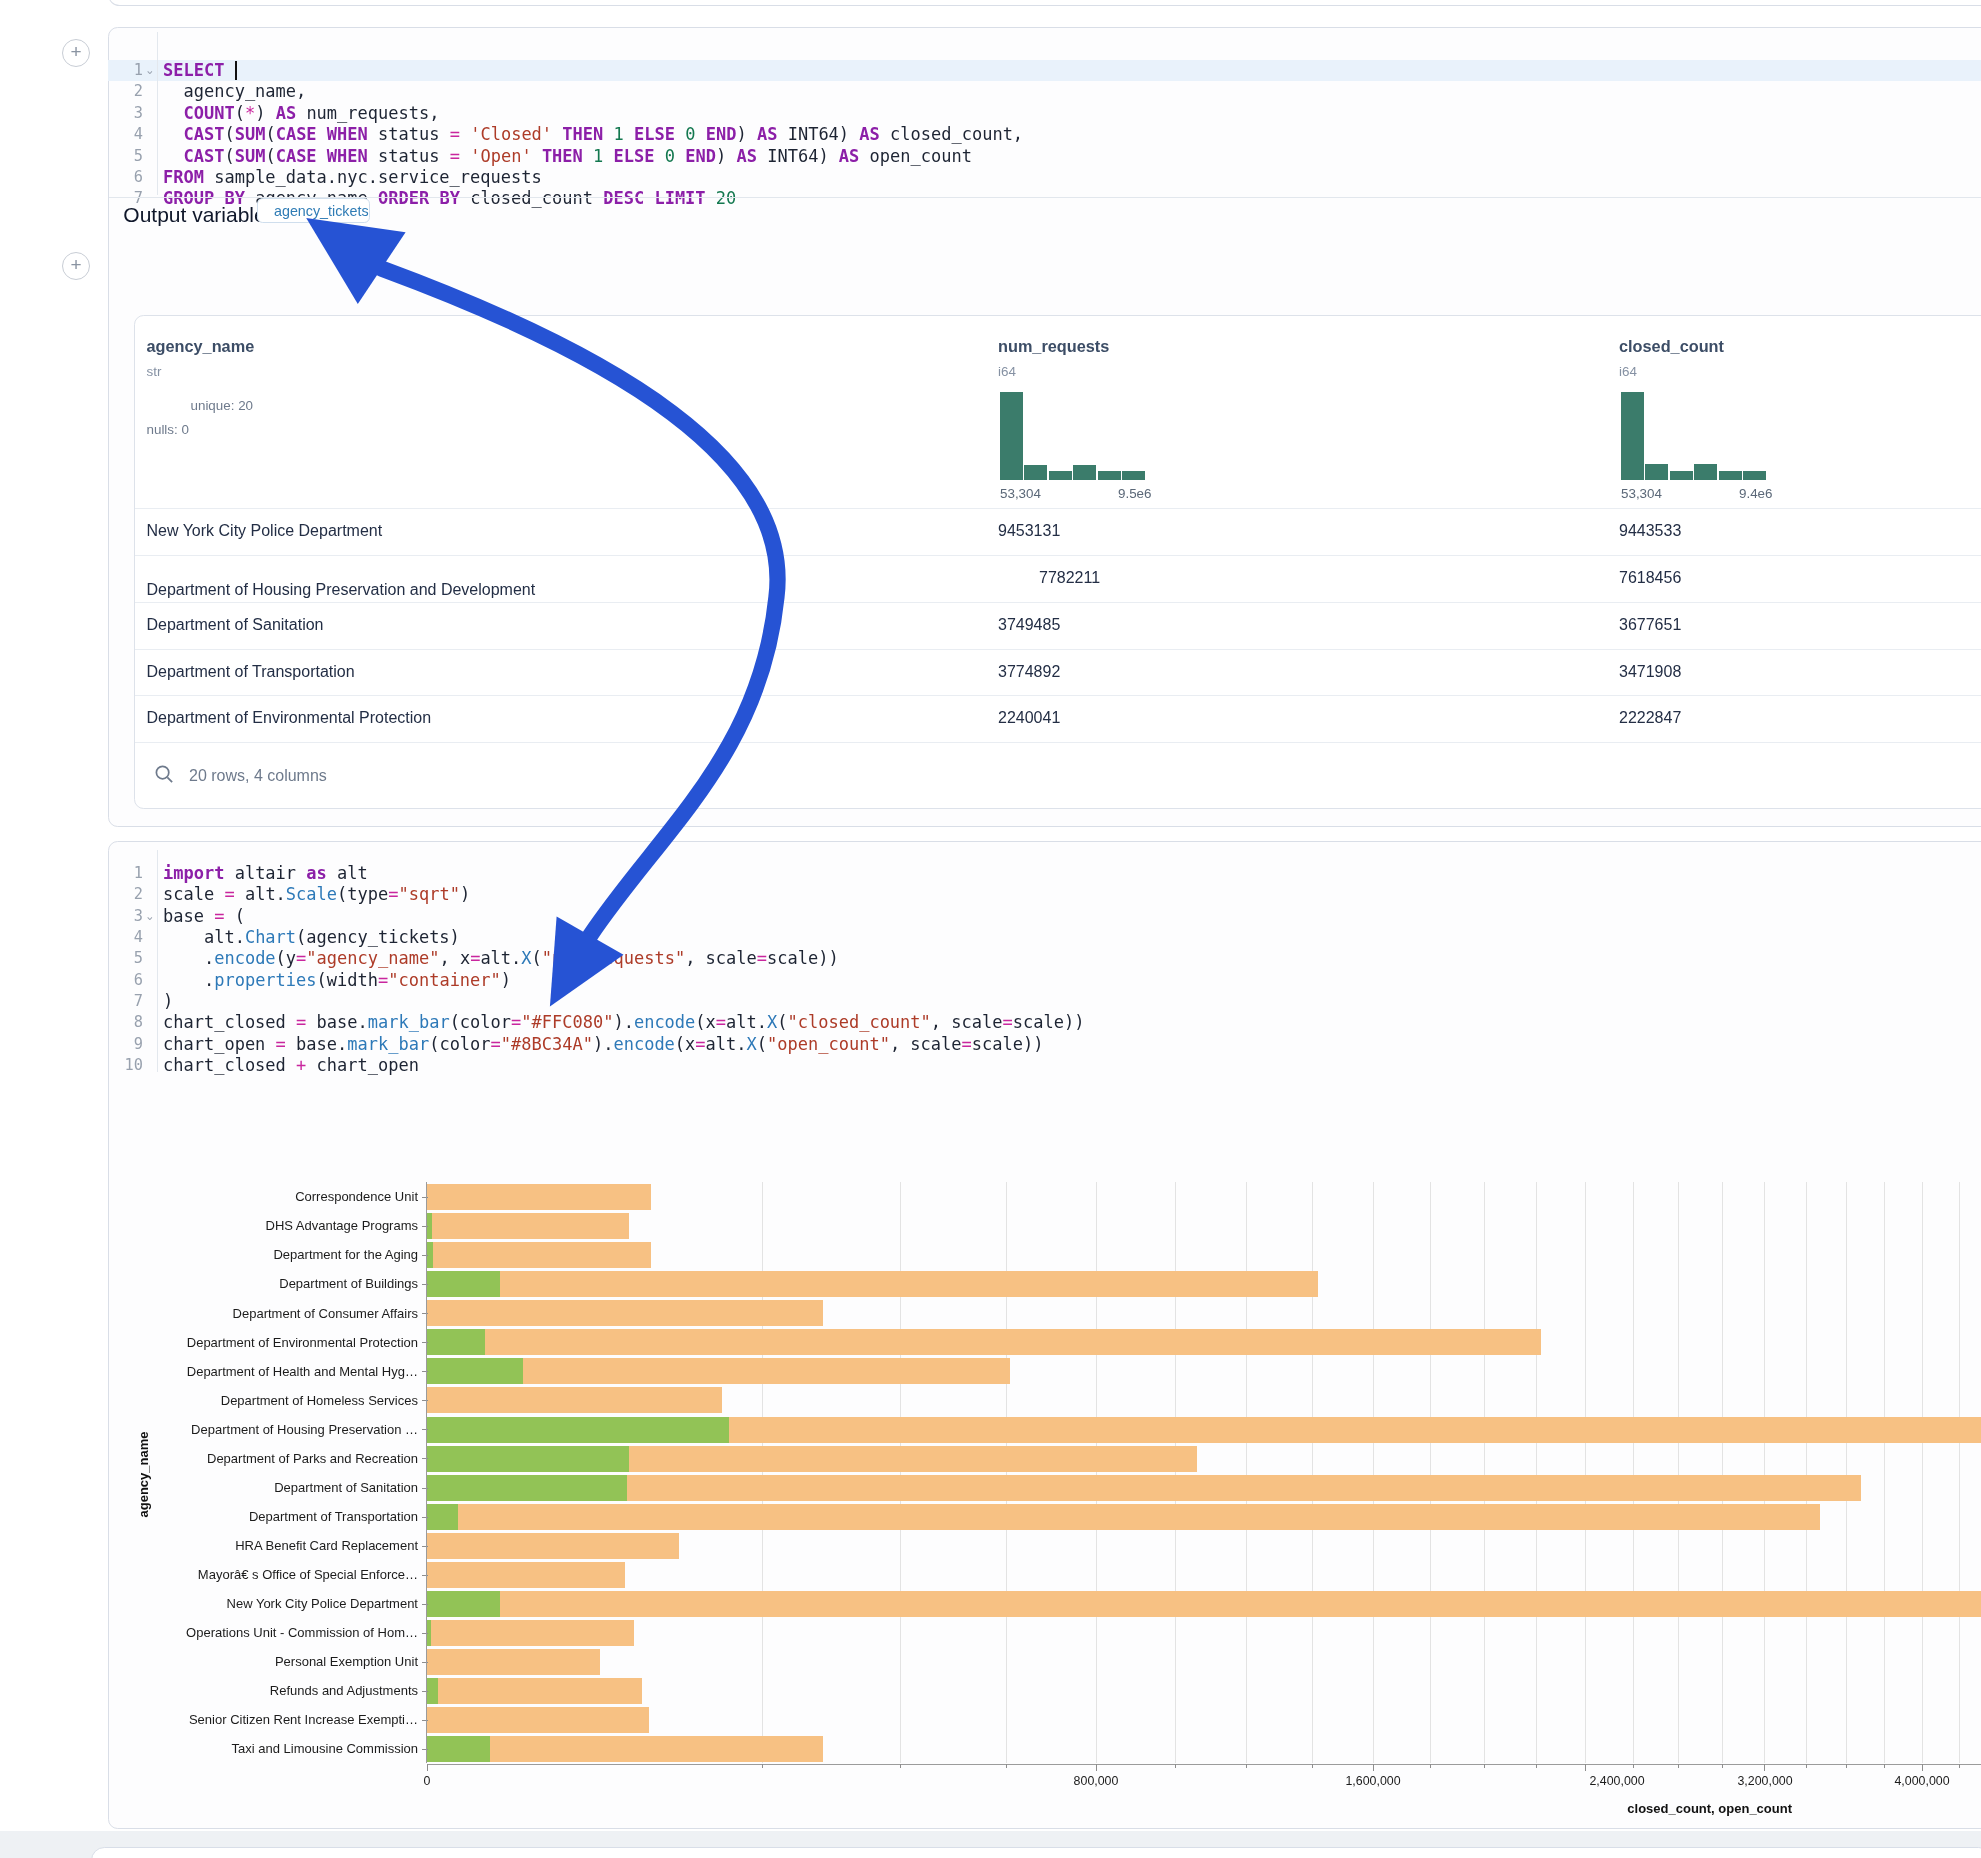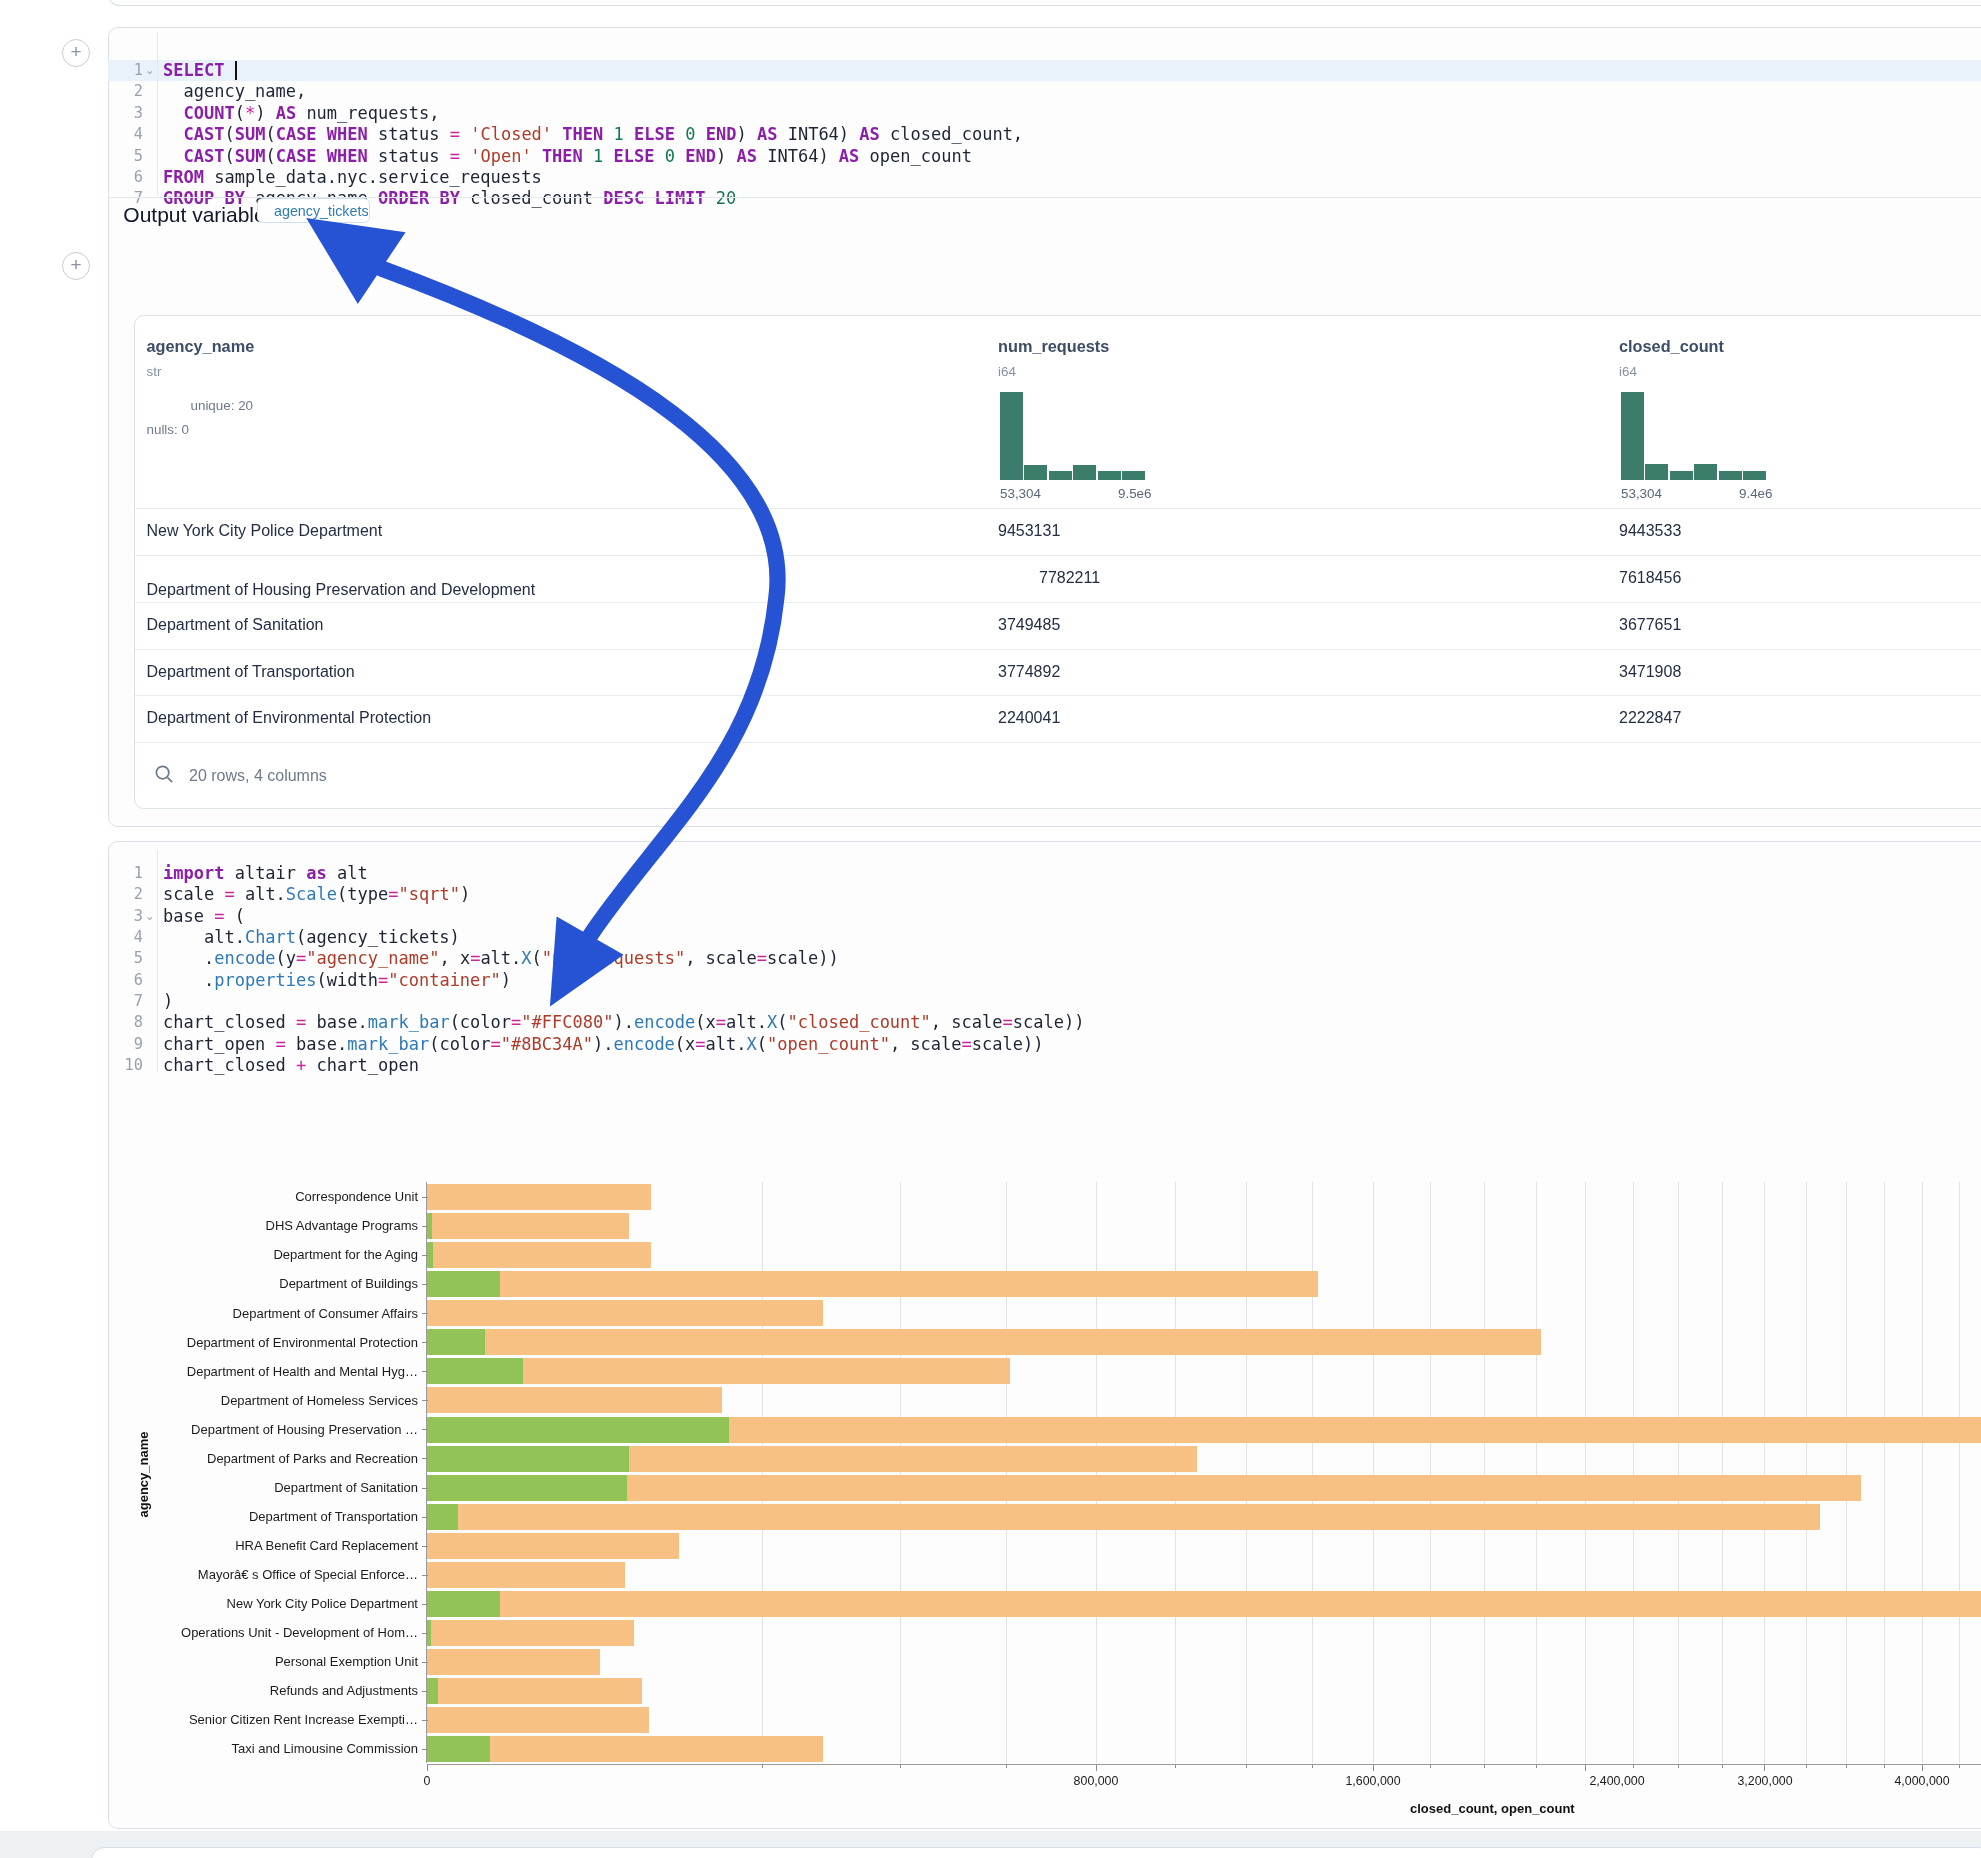--- a/index.html
+++ b/index.html
@@ -242,21 +242,21 @@
       <div class="ytick" style="left: 422px; top: 1546px;"></div>
       <div class="bar" style="left: 427px; top: 1562px; width: 198px; background: rgb(247, 193, 131);"></div>
       <div class="ylab" style="left: 0px; top: 1567px;">Mayorâ€ s Office of Special Enforce…</div>
       <div class="ytick" style="left: 422px; top: 1575px;"></div>
       <div class="bar" style="left: 427px; top: 1591px; width: 1554px; background: rgb(247, 193, 131);"></div>
       <div class="bar" style="left: 427px; top: 1591px; width: 73px; background: rgb(146, 195, 86);"></div>
       <div class="ylab" style="left: 0px; top: 1596px;">New York City Police Department</div>
       <div class="ytick" style="left: 422px; top: 1604px;"></div>
       <div class="bar" style="left: 427px; top: 1620px; width: 207px; background: rgb(247, 193, 131);"></div>
       <div class="bar" style="left: 427px; top: 1620px; width: 4.1px; background: rgb(146, 195, 86);"></div>
-      <div class="ylab" style="left: 0px; top: 1625px;">Operations Unit - Development of Hom…</div>
+      <div class="ylab" style="left: 0px; top: 1625px;">Operations Unit - Commission of Hom…</div>
       <div class="ytick" style="left: 422px; top: 1633px;"></div>
       <div class="bar" style="left: 427px; top: 1649px; width: 173px; background: rgb(247, 193, 131);"></div>
       <div class="ylab" style="left: 0px; top: 1654px;">Personal Exemption Unit</div>
       <div class="ytick" style="left: 422px; top: 1662px;"></div>
       <div class="bar" style="left: 427px; top: 1678px; width: 215px; background: rgb(247, 193, 131);"></div>
       <div class="bar" style="left: 427px; top: 1678px; width: 11.3px; background: rgb(146, 195, 86);"></div>
       <div class="ylab" style="left: 0px; top: 1683px;">Refunds and Adjustments</div>
       <div class="ytick" style="left: 422px; top: 1691px;"></div>
       <div class="bar" style="left: 427px; top: 1707px; width: 222px; background: rgb(247, 193, 131);"></div>
       <div class="ylab" style="left: 0px; top: 1712px;">Senior Citizen Rent Increase Exempti…</div>
@@ -293,21 +293,21 @@
       <div class="xtick" style="left: 1096px; top: 1764px; height: 6.7px;"></div>
       <div class="xlab" style="left: 1029px; top: 1774px;">800,000</div>
       <div class="xtick" style="left: 1373px; top: 1764px; height: 6.7px;"></div>
       <div class="xlab" style="left: 1306px; top: 1774px;">1,600,000</div>
       <div class="xtick" style="left: 1585px; top: 1764px; height: 6.7px;"></div>
       <div class="xlab" style="left: 1550px; top: 1774px;">2,400,000</div>
       <div class="xtick" style="left: 1764px; top: 1764px; height: 6.7px;"></div>
       <div class="xlab" style="left: 1698px; top: 1774px;">3,200,000</div>
       <div class="xtick" style="left: 1922px; top: 1764px; height: 6.7px;"></div>
       <div class="xlab" style="left: 1855px; top: 1774px;">4,000,000</div>
-      <div class="axis-title" style="left: 1410px; top: 1801px; width: 382px; text-align: left;">closed_count, open_count</div>
+      <div class="axis-title" style="left: 1410px; top: 1801px; width: 382px; text-align: right;">closed_count, open_count</div>
       <div class="axis-title" style="left: 0px; top: 1467px; width: 287px; text-align: center; transform: rotate(-90deg);">agency_name</div>
     </div>
 
   <svg id="arrow-svg" width="1982" height="1858" viewBox="0 0 2073 1944">
     <path d="M 399 281 C 640 370, 830 480, 812 625 C 795 790, 690 870, 617 979" fill="none" stroke="#2653d4" stroke-width="17" stroke-linecap="round"></path>
     <polygon points="320,228 424,243 374,318" fill="#2653d4"></polygon>
     <polygon points="575,1053 652,999 582,959" fill="#2653d4"></polygon>
   </svg>
 
   <div id="bottom-strip"></div>

